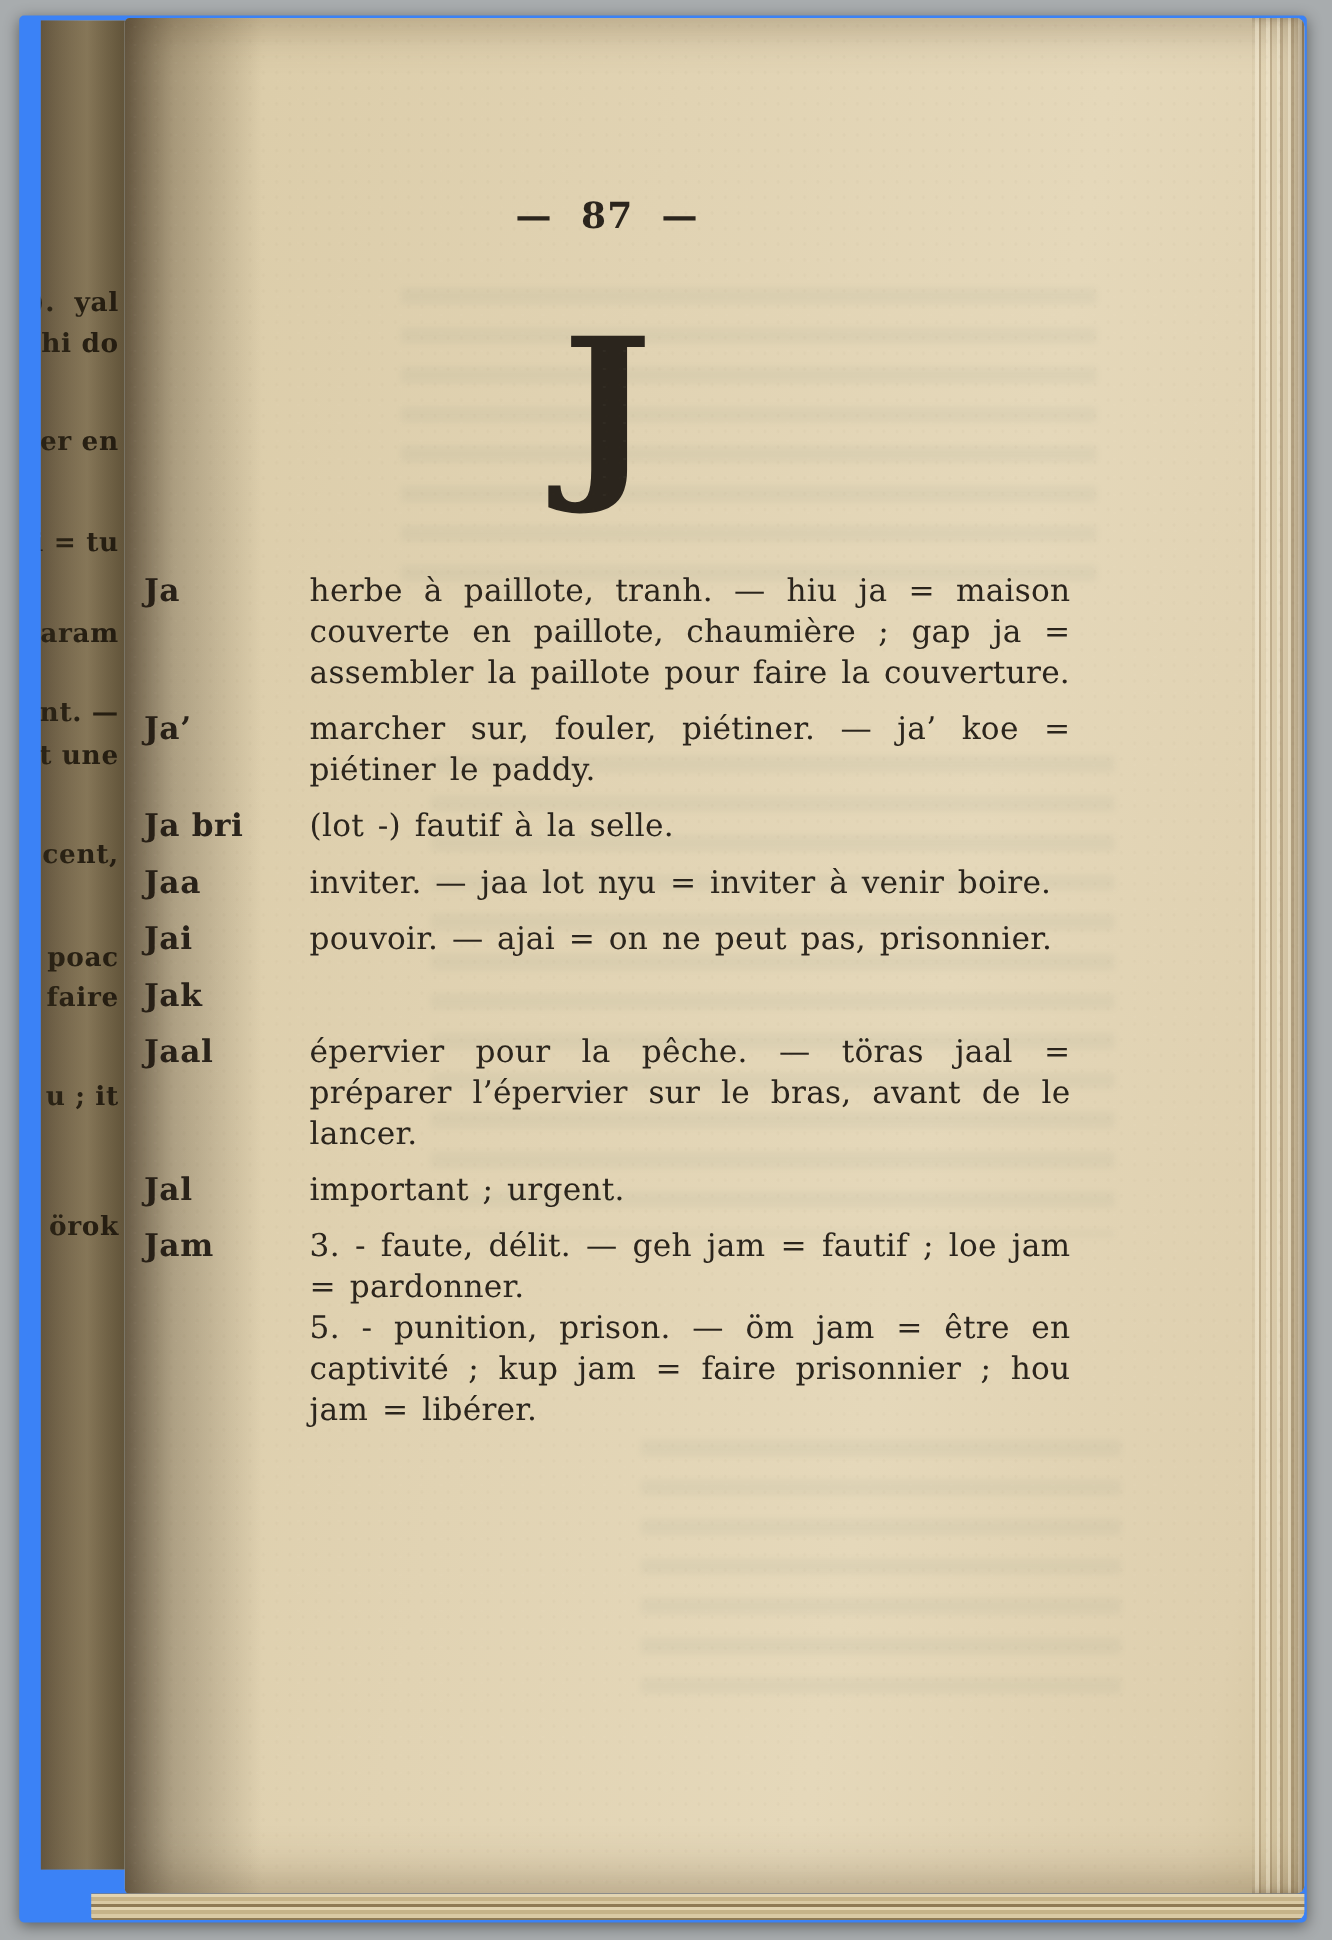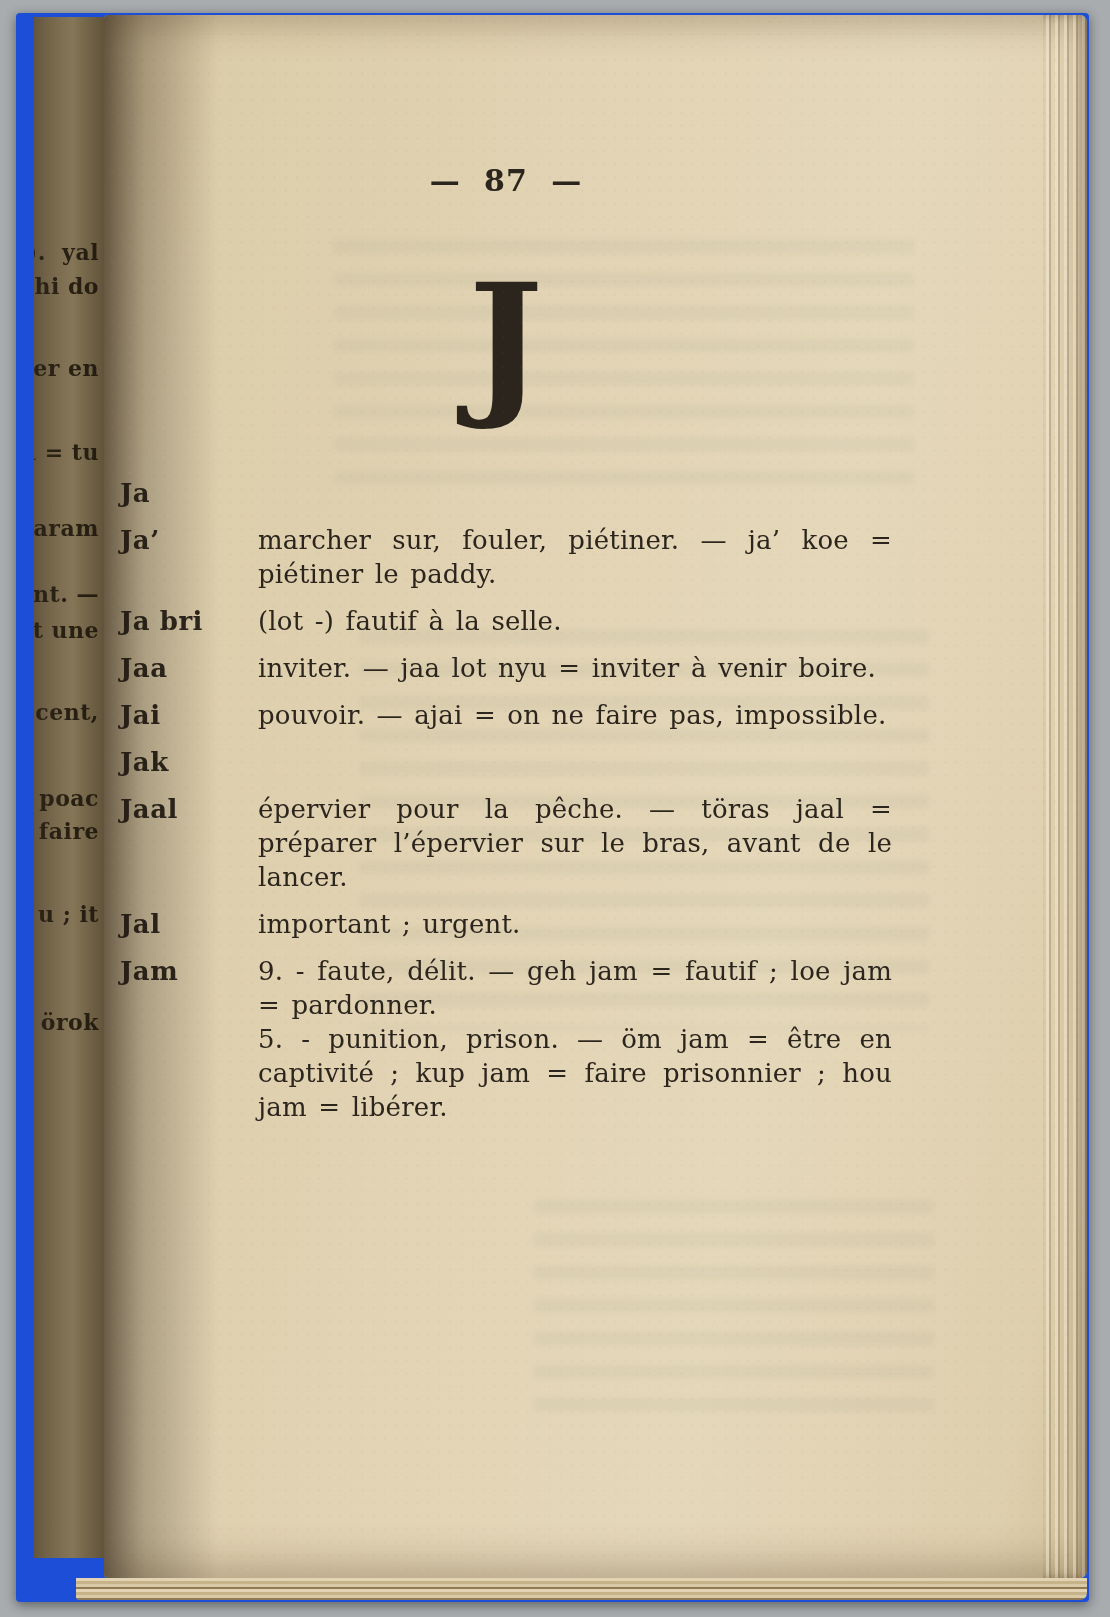--- a/index.html
+++ b/index.html
@@ -4,21 +4,21 @@
 <style>
   html,body{margin:0;padding:0;}
   body{
     width:1110px;height:1617px;position:relative;overflow:hidden;
     background:#a8acae;
     font-family:"DejaVu Serif","Liberation Serif",serif;
   }
   .photo{position:absolute;inset:0;}
   .book{
     position:absolute;left:16px;top:13px;right:21px;bottom:15px;
-    background:#1d4ed8;border-radius:4px;
+    background:#3b82f6;border-radius:4px;
     box-shadow:0 3px 12px rgba(0,0,0,0.45);
   }
   
   .facing-sliver{
     position:absolute;left:18px;top:4px;bottom:44px;width:70px;
     background:linear-gradient(to right,#6e5f46,#b3a078 55%,#99875f);
     overflow:hidden;
   }
   .fragment{
     position:absolute;right:5px;font-weight:bold;font-size:22px;
@@ -118,20 +118,23 @@
       <div class="ghost g1"></div>
       <div class="ghost g2"></div>
       <div class="ghost g3"></div>
 
       <div class="content">
         <div class="page-number">— 87 —</div>
         <div class="section-letter">J</div>
         <div class="entries">
             <div class="entry">
               <div class="headword">Ja</div>
+              <div class="definition">
+                <p>herbe à paillote, tranh. — hiu ja = maison couverte en paillote, chaumière ; gap ja = assembler la paillote pour faire la couverture.</p>
+              </div>
             </div>
             <div class="entry">
               <div class="headword">Ja’</div>
               <div class="definition">
                 <p>marcher sur, fouler, piétiner. — ja’ koe = piétiner le paddy.</p>
               </div>
             </div>
             <div class="entry">
               <div class="headword">Ja bri</div>
               <div class="definition">
@@ -140,42 +143,42 @@
             </div>
             <div class="entry">
               <div class="headword">Jaa</div>
               <div class="definition">
                 <p>inviter. — jaa lot nyu = inviter à venir boire.</p>
               </div>
             </div>
             <div class="entry">
               <div class="headword">Jai</div>
               <div class="definition">
-                <p>pouvoir. — ajai = on ne faire pas, impossible.</p>
+                <p>pouvoir. — ajai = on ne peut pas, prisonnier.</p>
               </div>
             </div>
             <div class="entry">
               <div class="headword">Jak</div>
             </div>
             <div class="entry">
               <div class="headword">Jaal</div>
               <div class="definition">
                 <p>épervier pour la pêche. — töras jaal = préparer l’épervier sur le bras, avant de le lancer.</p>
               </div>
             </div>
             <div class="entry">
               <div class="headword">Jal</div>
               <div class="definition">
                 <p>important ; urgent.</p>
               </div>
             </div>
             <div class="entry">
               <div class="headword">Jam</div>
               <div class="definition">
-                <p>9. - faute, délit. — geh jam = fautif ; loe jam = pardonner.</p>
+                <p>3. - faute, délit. — geh jam = fautif ; loe jam = pardonner.</p>
                 <p>5. - punition, prison. — öm jam = être en captivité ; kup jam = faire prisonnier ; hou jam = libérer.</p>
               </div>
             </div>
           </div>
       </div>
 
       <div class="fold"></div>
       <div class="right-edge"></div>
       <div class="grain"></div>
     </div>

